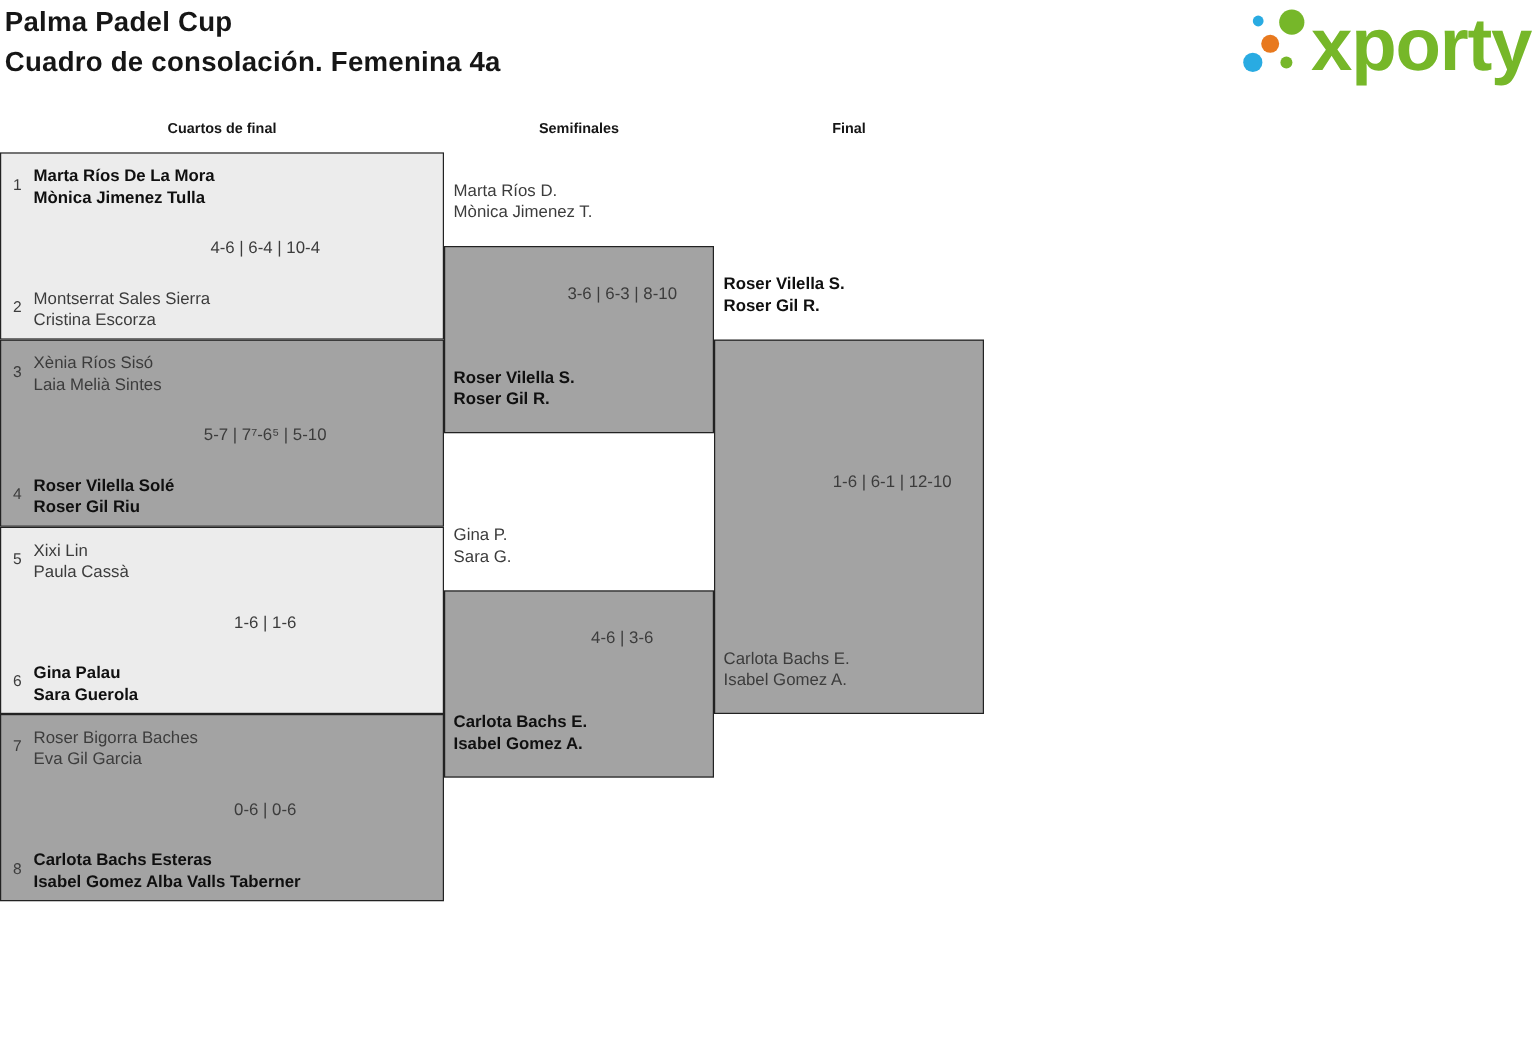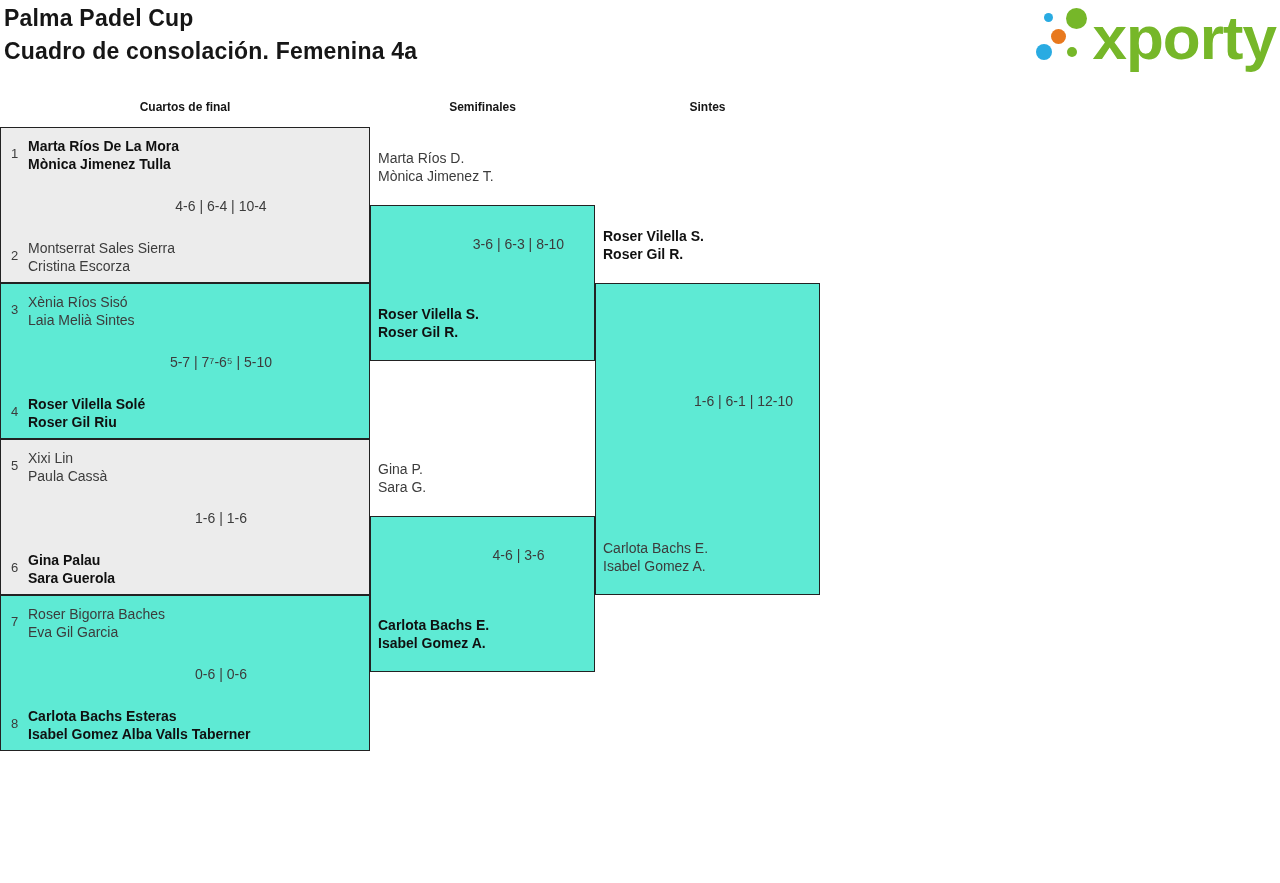--- a/index.html
+++ b/index.html
@@ -24,21 +24,21 @@
   }
   
   .col-header{
     position:absolute;top:96px;height:22px;font-size:12px;font-weight:700;
     color:#161616;text-align:center;line-height:22px;
   }
   .col-qf{left:0;width:370px;}
   .col-sf{left:370px;width:225px;}
   .col-f {left:595px;width:225px;}
   
-  .box{position:absolute;box-sizing:border-box;border:1px solid #222222;background:#5eead4;}
+  .box{position:absolute;box-sizing:border-box;border:1px solid #222222;background:#a3a3a3;}
   .box.shaded{background:#ececec;}
   .box.qf{left:0;width:370px;height:156px;}
   .box.sf{left:370px;width:225px;height:156px;}
   .box.final{left:595px;width:225px;height:312px;}
   
   .team{position:absolute;font-size:14px;line-height:18px;color:#3c3c3c;white-space:nowrap;}
   .team.winner{color:#101010;font-weight:700;}
   .seed{position:absolute;left:5px;width:17px;text-align:center;font-size:13px;line-height:16px;color:#3c3c3c;}
   .score{position:absolute;left:0;width:100%;text-align:center;font-size:14px;line-height:18px;color:#3c3c3c;padding-left:36px;}
   
@@ -72,21 +72,21 @@
       <span class="dot green-big"></span>
       <span class="dot orange-mid"></span>
       <span class="dot blue-big"></span>
       <span class="dot green-small"></span>
     </div>
     <span class="logo-text">xporty</span>
   </div>
 
   <div class="col-header col-qf">Cuartos de final</div>
   <div class="col-header col-sf">Semifinales</div>
-  <div class="col-header col-f">Sintes</div>
+  <div class="col-header col-f">Final</div>
 
   <div class="box qf shaded" style="top:127px">
     <div class="seed s-top">1</div>
     <div class="team t-top winner">
       <div>Marta Ríos De La Mora</div>
       <div>Mònica Jimenez Tulla</div>
     </div>
     <div class="score">4-6 | 6-4 | 10-4</div>
     <div class="seed s-bottom">2</div>
     <div class="team t-bottom">
@@ -142,21 +142,21 @@
       <div>Marta Ríos D.</div>
       <div>Mònica Jimenez T.</div>
     </div>
     <div class="score">3-6 | 6-3 | 8-10</div>
     <div class="team t-bottom winner">
       <div>Roser Vilella S.</div>
       <div>Roser Gil R.</div>
     </div>
   </div>
 
-  <div class="box sf" style="top:516px">
+  <div class="box sf" style="top:492px">
     <div class="team t-top">
       <div>Gina P.</div>
       <div>Sara G.</div>
     </div>
     <div class="score">4-6 | 3-6</div>
     <div class="team t-bottom winner">
       <div>Carlota Bachs E.</div>
       <div>Isabel Gomez A.</div>
     </div>
   </div>

